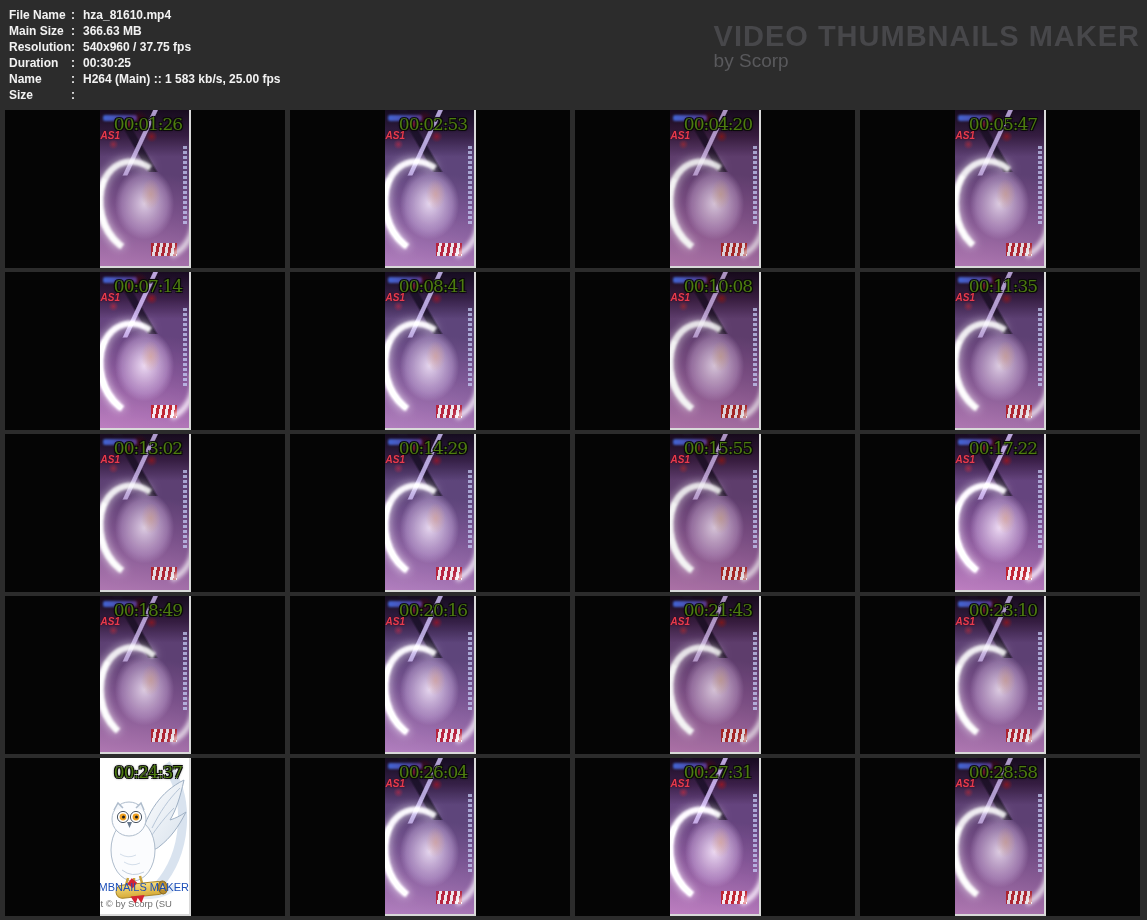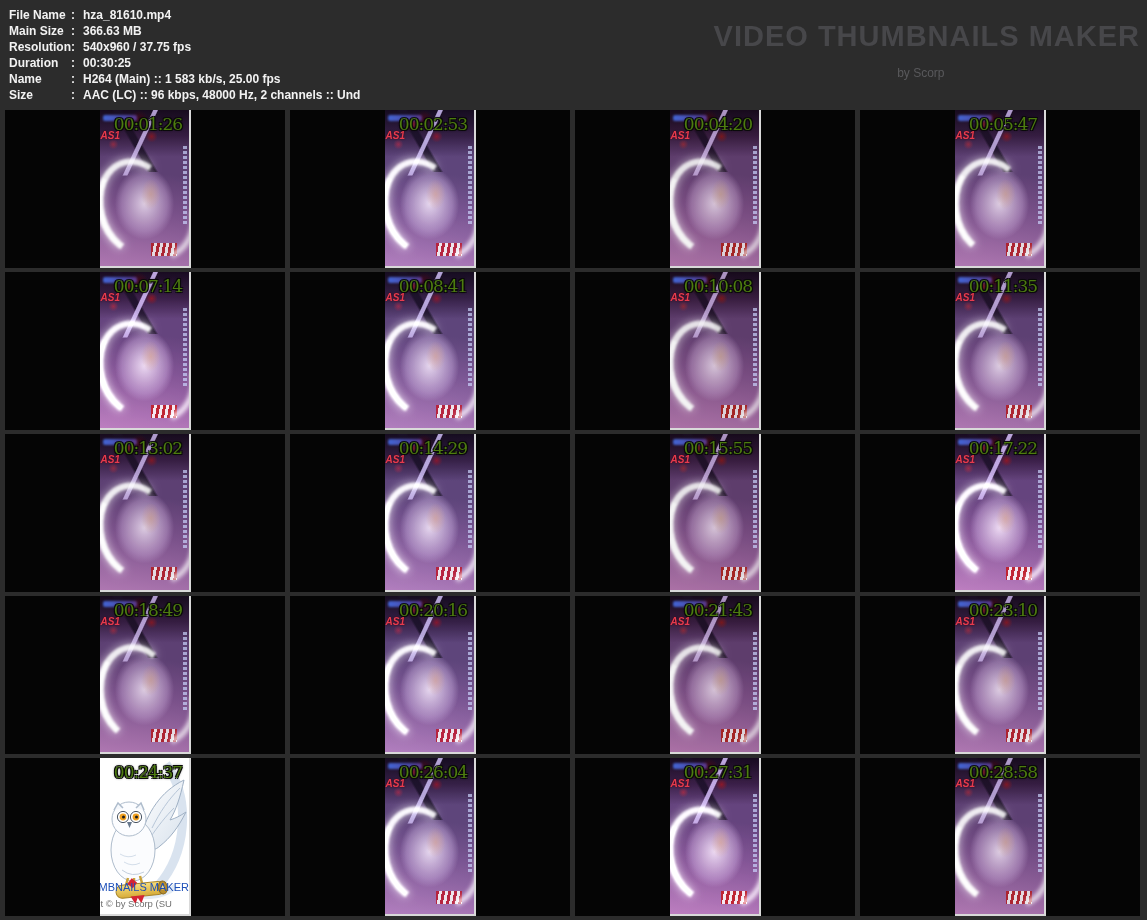--- a/index.html
+++ b/index.html
@@ -7,25 +7,25 @@
     width:1147px;height:920px;overflow:hidden;position:relative;
     background:#2c2c2c;
     font-family:"Liberation Sans",sans-serif;
   }
   
   .header{position:absolute;top:0;left:0;width:1147px;height:106px;}
   .file-info{position:absolute;top:7px;left:9px;}
   .info-row{display:flex;font-size:12px;font-weight:bold;color:#f2f2f2;line-height:16px;white-space:pre;}
   .info-label{width:62px;}
   .info-sep{width:12px;text-align:left;}
-  .logo-block{position:absolute;top:22px;right:7px;text-align:center;}
+  .logo-block{position:absolute;top:22px;right:7px;text-align:left;}
   .logo-title{
     font-size:29px;font-weight:bold;color:#47474a;letter-spacing:1px;line-height:28px;
   }
-  .logo-subtitle{font-size:12px;color:#59595c;margin-top:16px;padding-right:12px;}
+  .logo-subtitle{font-size:19px;color:#59595c;margin-top:0;padding-right:12px;}
   
   .grid{
     position:absolute;top:110px;left:5px;
     display:grid;grid-template-columns:repeat(4,280px);grid-auto-rows:158px;
     gap:4px 5px;
   }
   .cell{
     background:#050505;position:relative;
     display:flex;justify-content:center;align-items:flex-start;
   }
@@ -128,21 +128,21 @@
     <div class="info-row">
       <span class="info-label">Resolution</span><span class="info-sep">:</span><span class="info-value">540x960 / 37.75 fps</span>
     </div>
     <div class="info-row">
       <span class="info-label">Duration</span><span class="info-sep">:</span><span class="info-value">00:30:25</span>
     </div>
     <div class="info-row">
       <span class="info-label">Name</span><span class="info-sep">:</span><span class="info-value">H264 (Main) :: 1 583 kb/s, 25.00 fps</span>
     </div>
     <div class="info-row">
-      <span class="info-label">Size</span><span class="info-sep">:</span><span class="info-value">AAC (LC) :: 96 kbps, 48000 Hz, 2 channels :: Und</span>
+      <span class="info-label">Size</span><span class="info-sep">:</span>
     </div>
   </div>
   <div class="logo-block">
     <div class="logo-title">VIDEO THUMBNAILS MAKER</div>
     <div class="logo-subtitle">by Scorp</div>
   </div>
 </div>
 
 <div class="grid" id="grid">
   <div class="cell">

